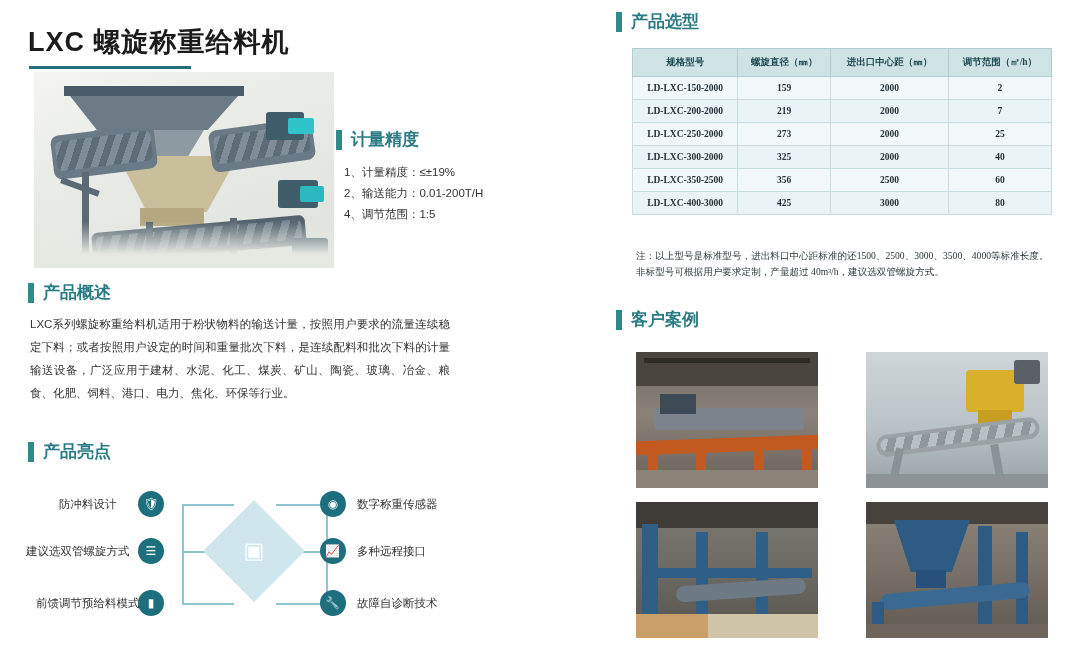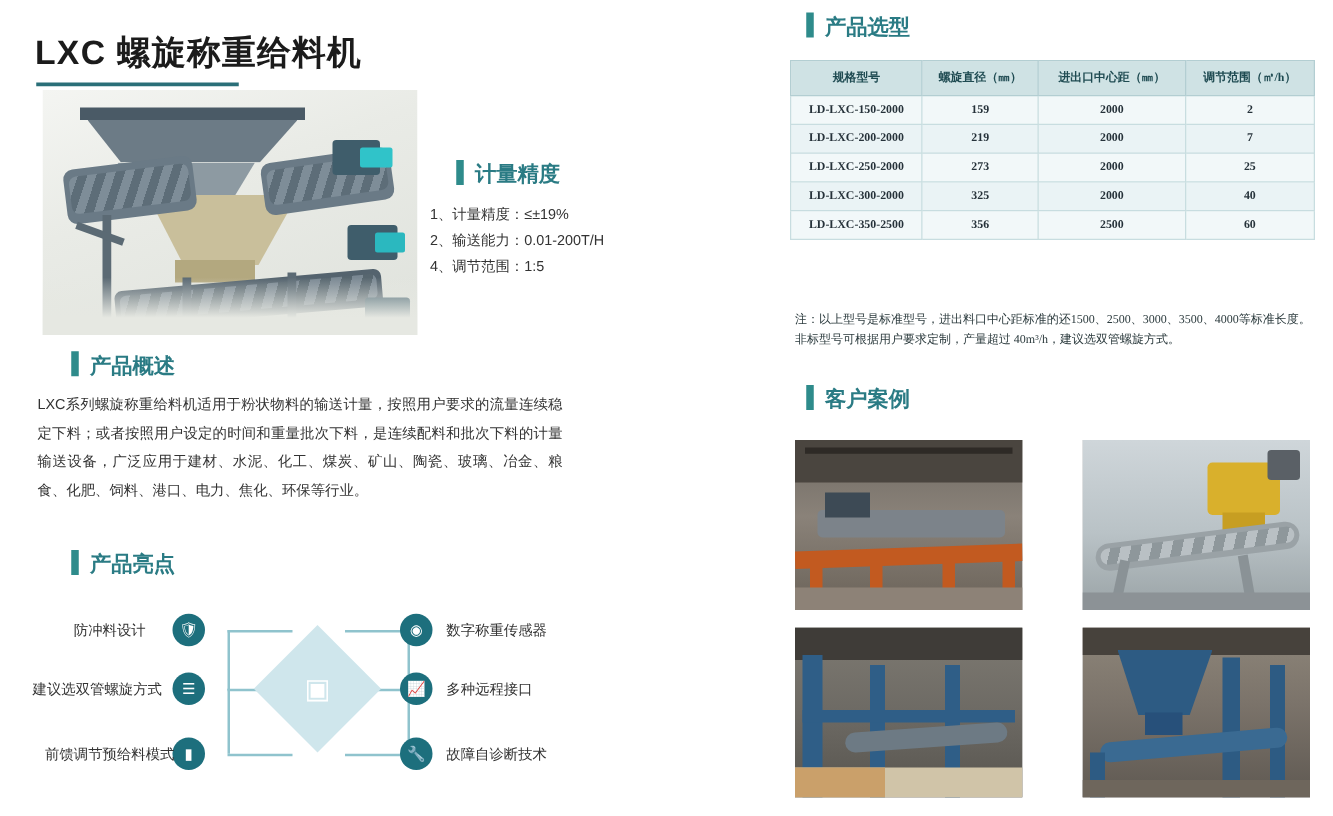--- a/index.html
+++ b/index.html
@@ -44,23 +44,22 @@
     position: absolute;
     left: 29px; top: 66px;
     width: 162px; height: 3px;
     background: #2a6f78;
   }
 
   
   .sec-head {
     position: absolute;
     display: flex;
-    align-items: flex-start;
+    align-items: center;
     gap: 9px;
-    margin-left: 29px;
   }
   .sec-bar {
     width: 6px;
     height: 20px;
     background: #2e8b8b;
     display: inline-block;
   }
   .sec-text {
     font-size: 17px;
     font-weight: bold;
@@ -346,20 +345,26 @@
           <td>LD-LXC-300-2000</td>
           <td>325</td>
           <td>2000</td>
           <td>40</td>
         </tr>
         <tr>
           <td>LD-LXC-350-2500</td>
           <td>356</td>
           <td>2500</td>
           <td>60</td>
+        </tr>
+        <tr>
+          <td>LD-LXC-400-3000</td>
+          <td>425</td>
+          <td>3000</td>
+          <td>80</td>
         </tr>
       </tbody>
     </table>
 
     <div class="spec-note">注：以上型号是标准型号，进出料口中心距标准的还1500、2500、3000、3500、4000等标准长度。非标型号可根据用户要求定制，产量超过 40m³/h，建议选双管螺旋方式。</div>
 
     <div class="sec-head case-head">
       <span class="sec-bar"></span>
       <span class="sec-text">客户案例</span>
     </div>

